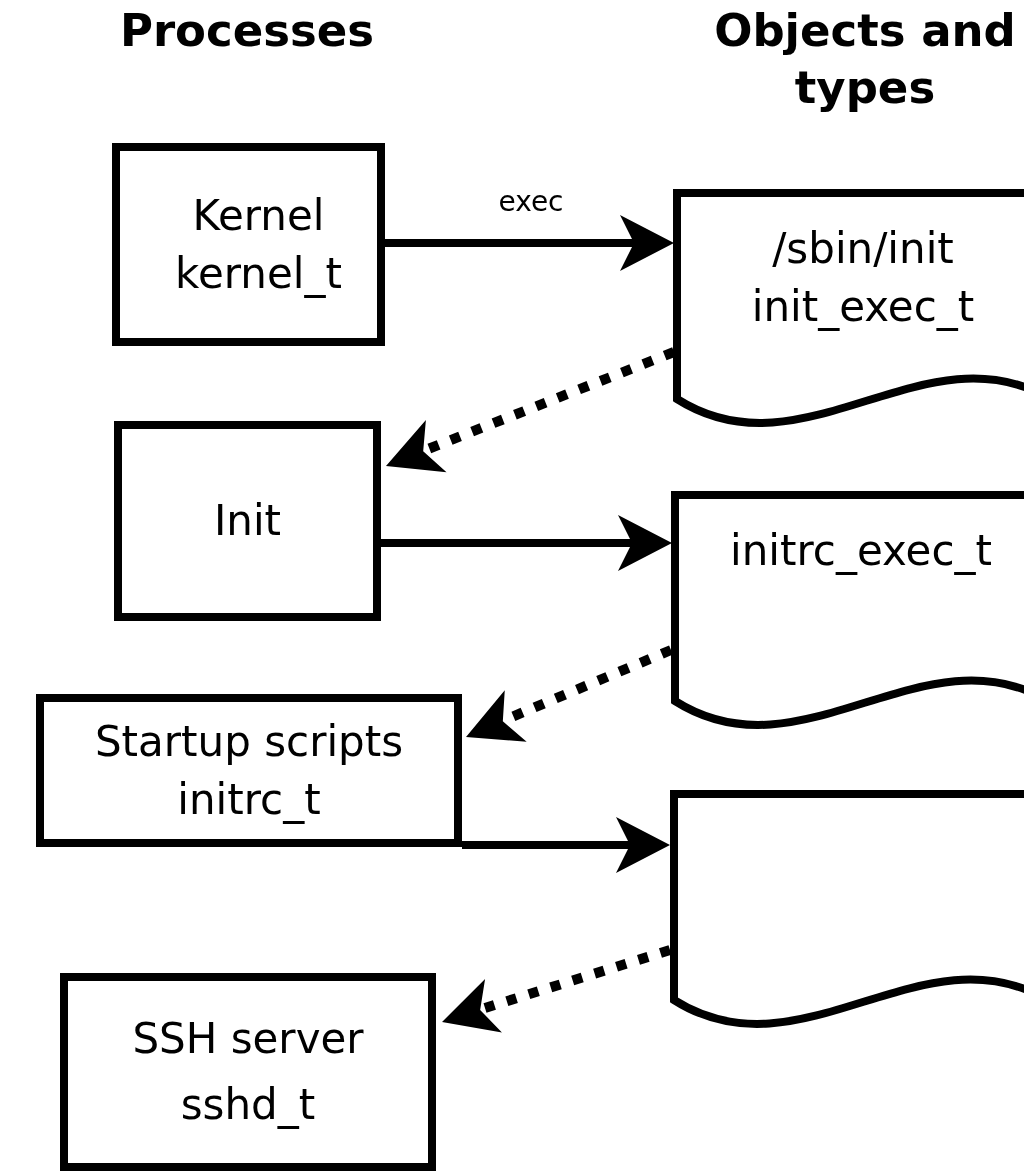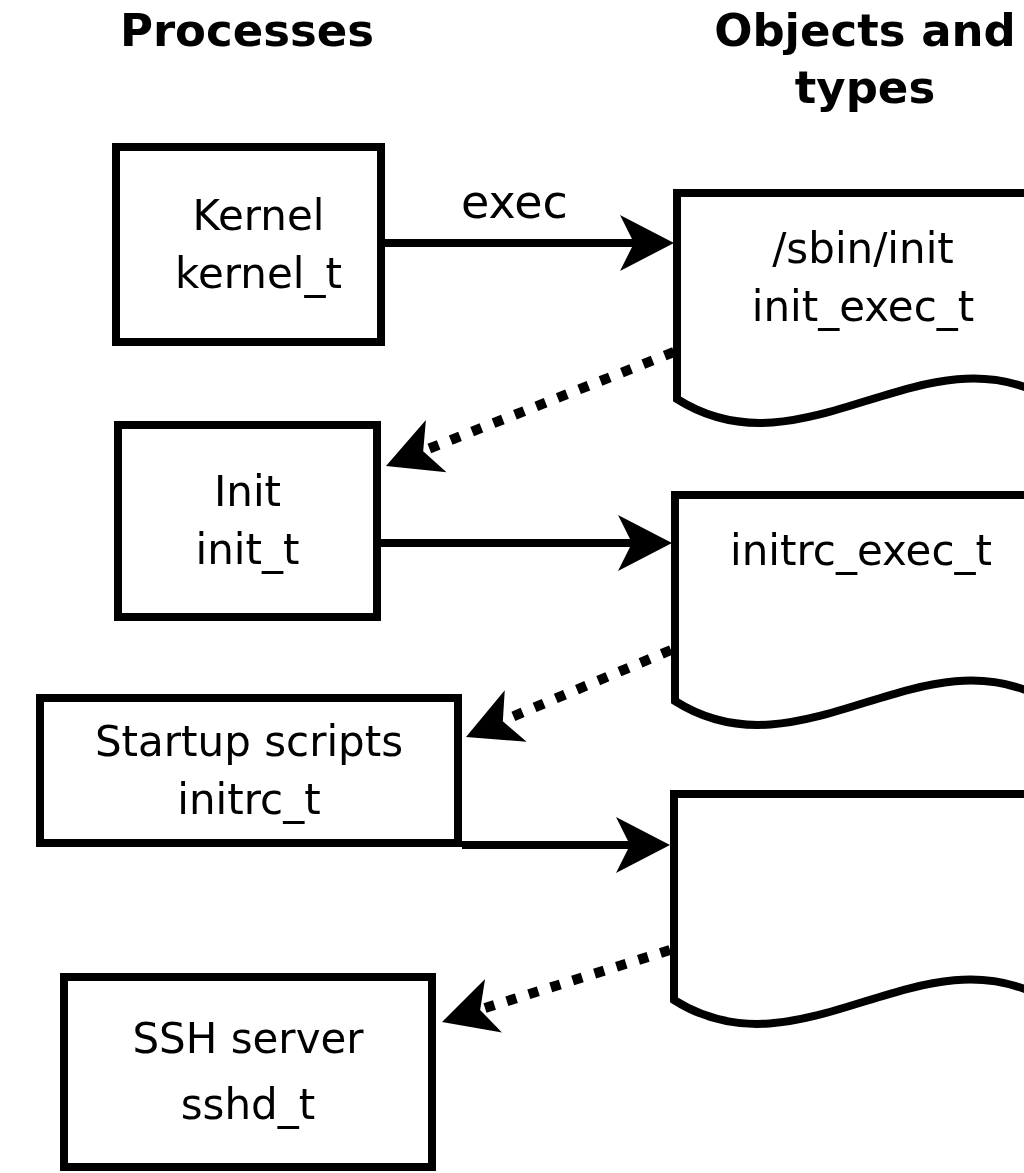--- a/index.html
+++ b/index.html
@@ -77,22 +77,22 @@
   }
   #edge-layer .head {
     fill: #000;
     stroke: none;
   }
   .edge-label {
     position: absolute;
     left: 427px;
     top: 178px;
     width: 140px;
-    text-align: left;
-    font-size: 46px;
+    text-align: center;
+    font-size: 28px;
     line-height: 48px;
     white-space: nowrap;
   }
 </style>
 </head>
 <body>
 
 <div id="canvas">
 
   <div class="hdr" style="left:13px; top:2px;">
@@ -103,21 +103,20 @@
     <div>types</div>
   </div>
 
   <div class="pbox" style="left:78px; top:143px; width:273px; height:203px;padding-left:20px;">
     <div>Kernel</div>
     <div>kernel_t</div>
   </div>
 
   <div class="pbox" style="left:80px; top:421px; width:267px; height:200px;">
     <div>Init</div>
-    <div>init_t</div>
   </div>
 
   <div class="pbox" style="left:2px; top:694px; width:426px; height:153px;">
     <div>Startup scripts</div>
     <div>initrc_t</div>
   </div>
 
   <div class="pbox" style="left:26px; top:973px; width:376px; height:198px;gap:8px;">
     <div>SSH server</div>
     <div>sshd_t</div>

